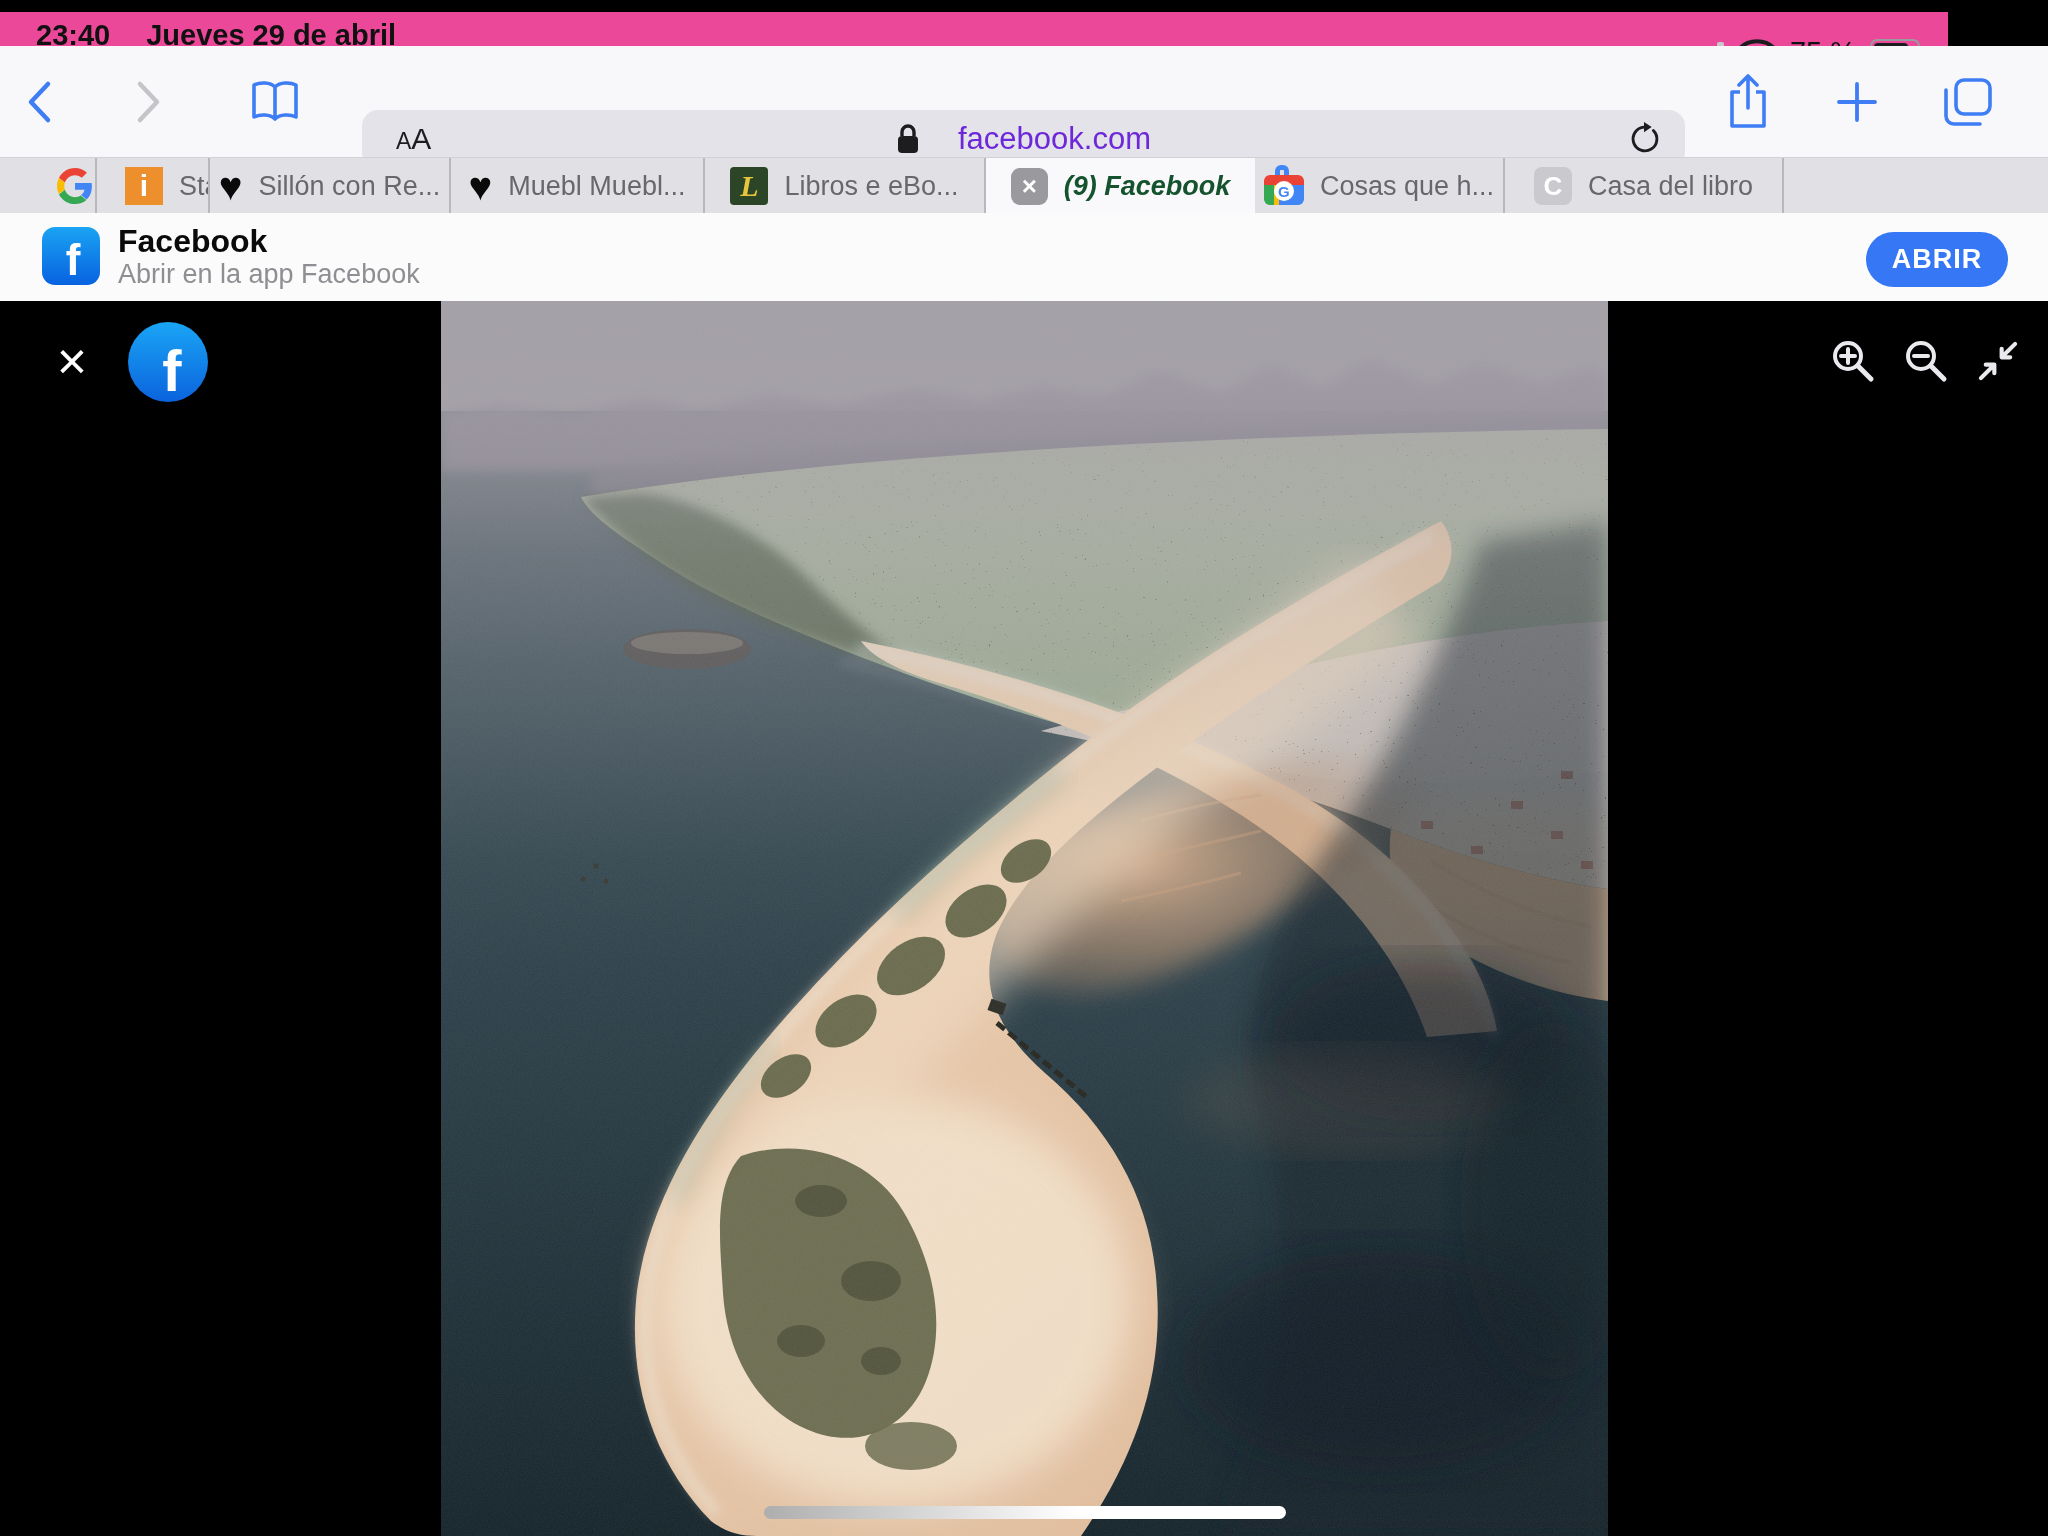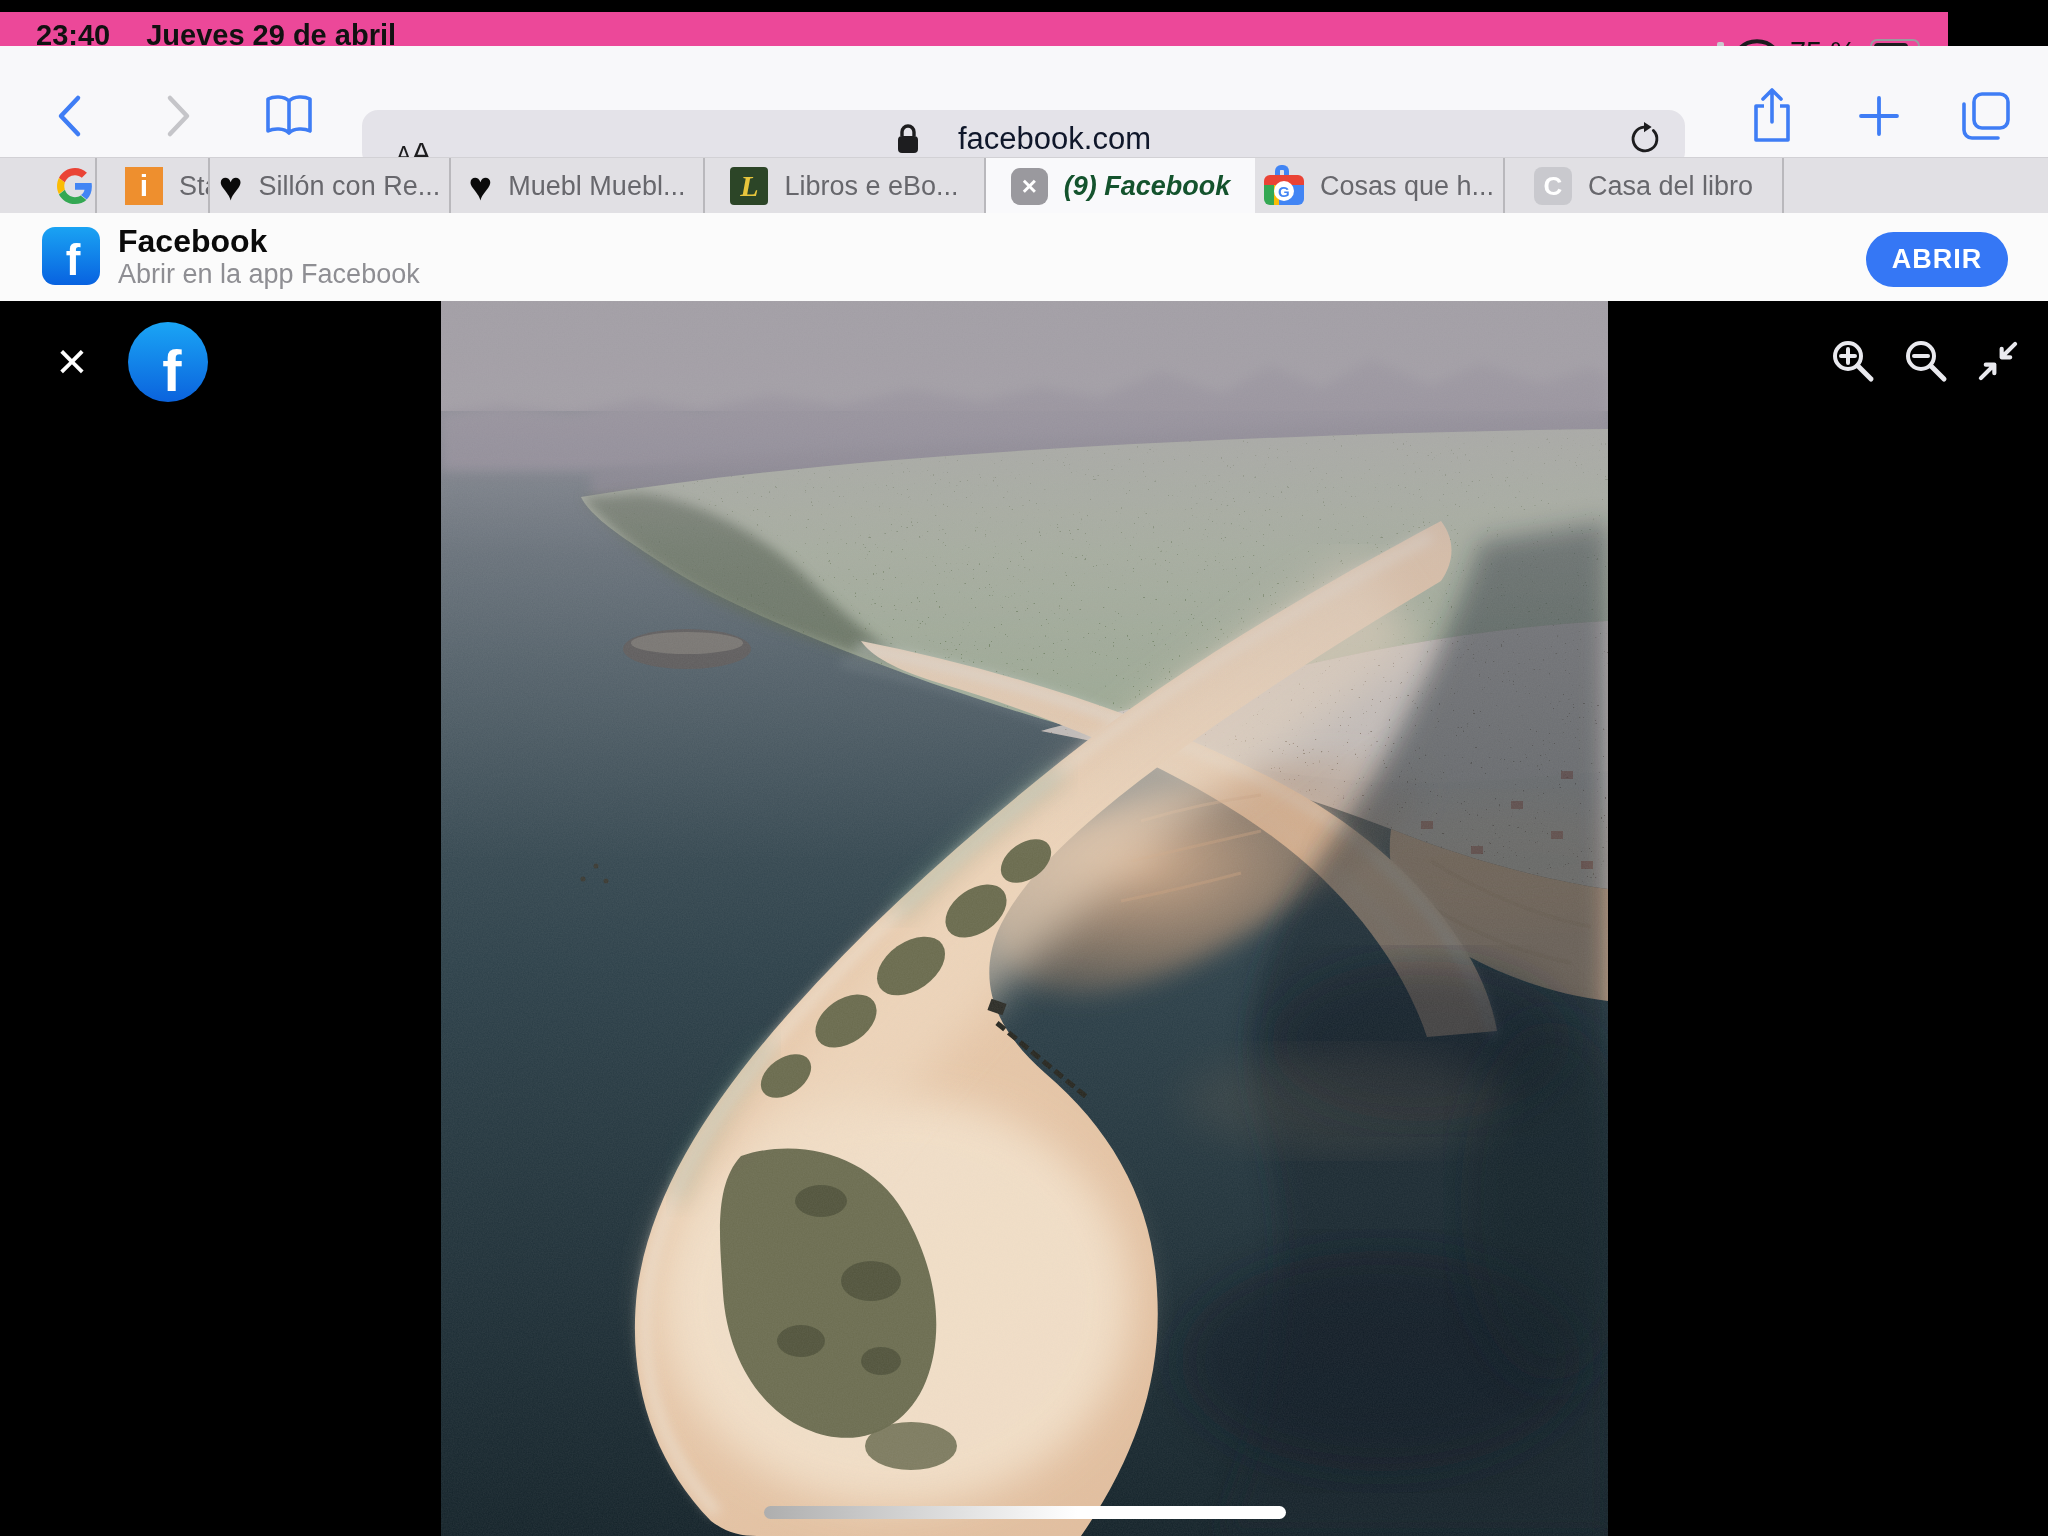--- a/index.html
+++ b/index.html
@@ -14,26 +14,26 @@
   .sb-batt-text{font-size:29px;font-weight:500;color:#111;}
   .cellbars{display:flex;align-items:flex-end;gap:3px;height:26px;}
   .cellbars i{display:block;width:7px;border-radius:2px;background:#1c1c1e;}
   .cellbars i.dim{background:#c9c9cd;}
   .battery{position:relative;width:46px;height:23px;border:2px solid #9b9b9f;border-radius:7px;}
   .battery .fill{position:absolute;left:2px;top:2px;bottom:2px;width:73%;background:#1c1c1e;border-radius:4px;}
   .battery .nub{position:absolute;right:-7px;top:6px;width:4px;height:10px;background:#9b9b9f;border-radius:0 3px 3px 0;}
 
   
   .toolbar{position:absolute;left:0;top:46px;width:2048px;height:111px;background:#f8f8fa;}
-  .tbtn{position:absolute;top:0;height:111px;display:flex;align-items:center;justify-content:flex-end;background:none;border:none;padding:0;cursor:default;margin-top:14px;}
+  .tbtn{position:absolute;top:0;height:111px;display:flex;align-items:center;justify-content:flex-start;background:none;border:none;padding:0;cursor:default;}
   .urlfield{position:absolute;left:362px;top:64px;width:1323px;height:58px;background:#e4e3e9;border-radius:16px;}
   .reader{position:absolute;left:34px;top:0;height:58px;display:flex;align-items:center;font-size:30px;color:#1d1d1f;}
   .reader .small{font-size:23px;}
   .urlcenter{position:absolute;left:0;top:0;width:100%;height:58px;display:flex;align-items:center;justify-content:center;gap:10px;}
-  .urltext{font-size:31px;color:#0f172a;margin-left:28px;}
+  .urltext{font-size:31px;color:#6d28d9;margin-left:28px;}
   .reloadbtn{position:absolute;right:18px;top:6px;width:46px;height:46px;display:flex;align-items:center;justify-content:center;background:none;border:none;}
 
   
   .tabbar{position:absolute;left:0;top:157px;width:2048px;height:56px;background:#e1e0e4;border-top:1px solid #d2d1d5;box-sizing:border-box;}
   .tab{position:absolute;top:0;height:56px;display:flex;align-items:center;justify-content:center;gap:16px;overflow:hidden;box-sizing:border-box;border-right:2px solid #b9b8bc;white-space:nowrap;}
   .tab .tlabel{font-size:27px;color:#67676c;}
   .tab.active{background:#f9f9fb;border-right:none;}
   .tab.active .tlabel{color:#14532d;font-weight:600;font-style:italic;}
   .fav{display:flex;align-items:center;justify-content:center;flex:none;}
   .fav-heart{font-size:40px;color:#0a0a0a;line-height:1;}

